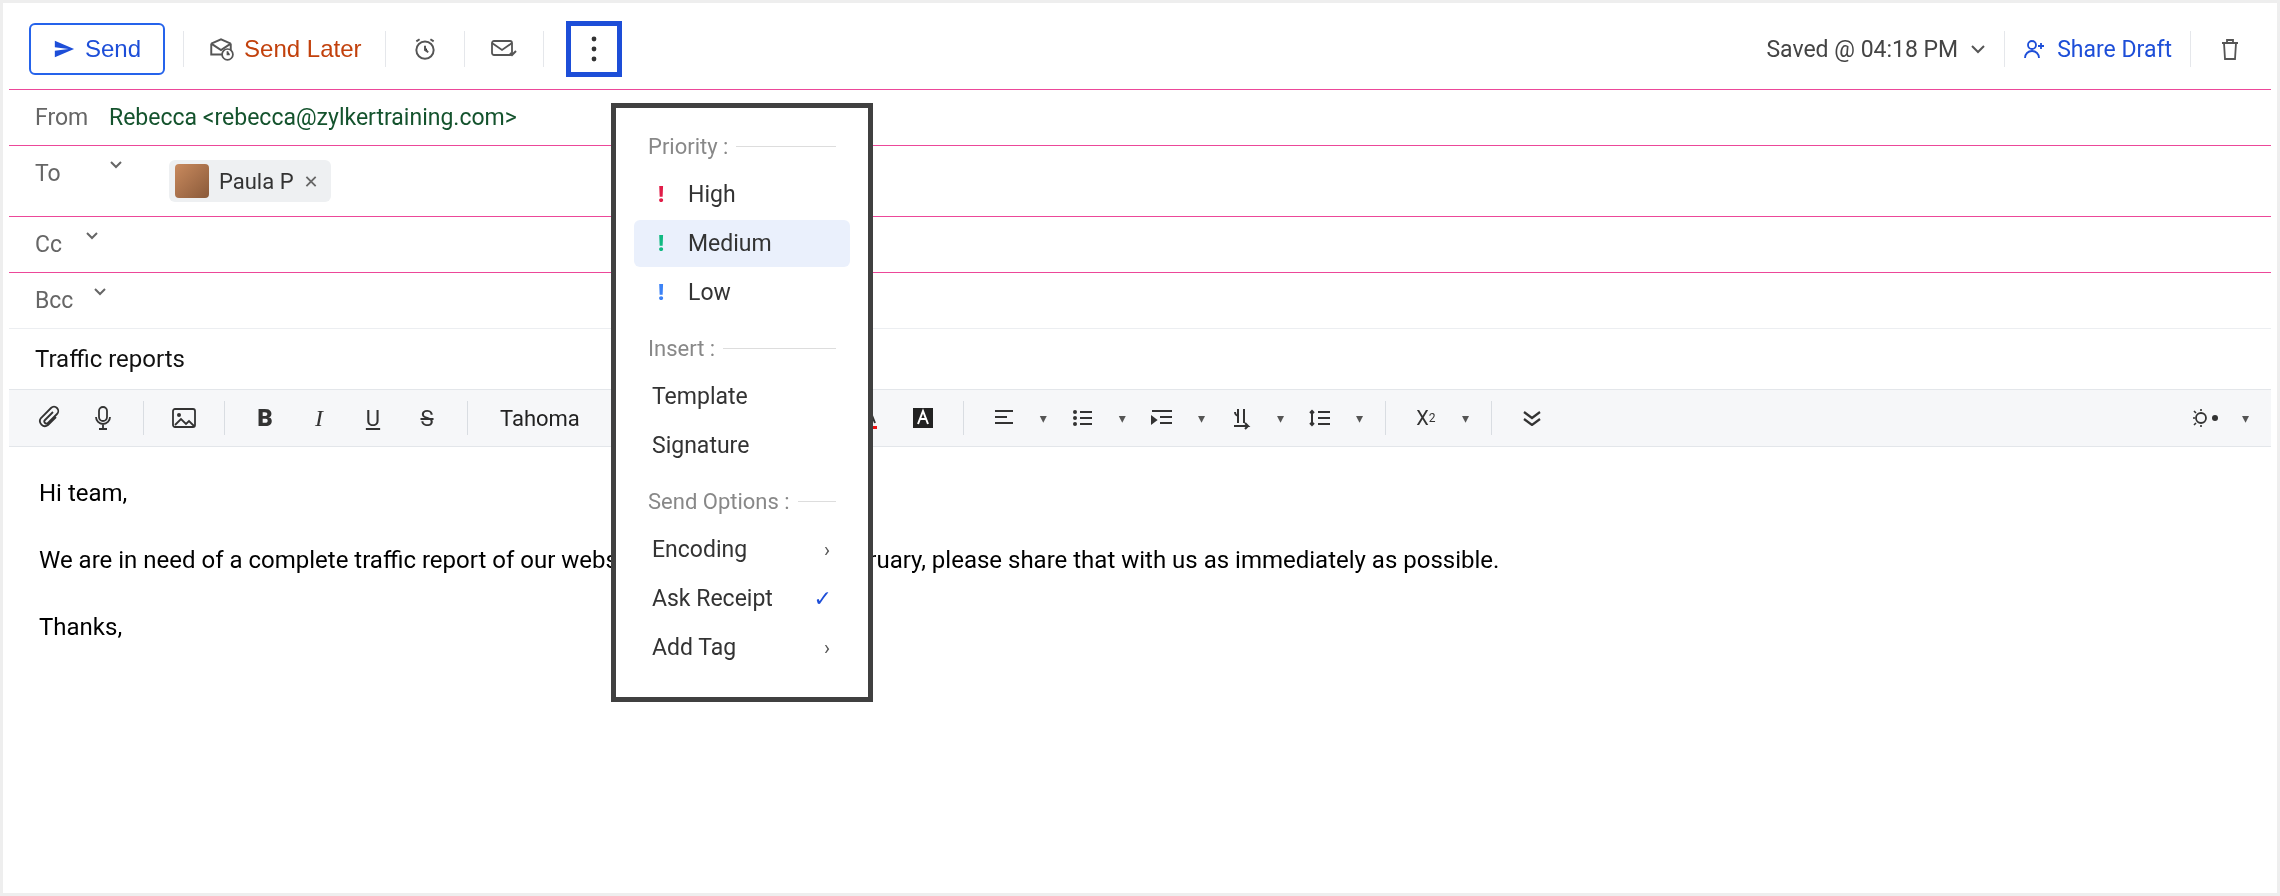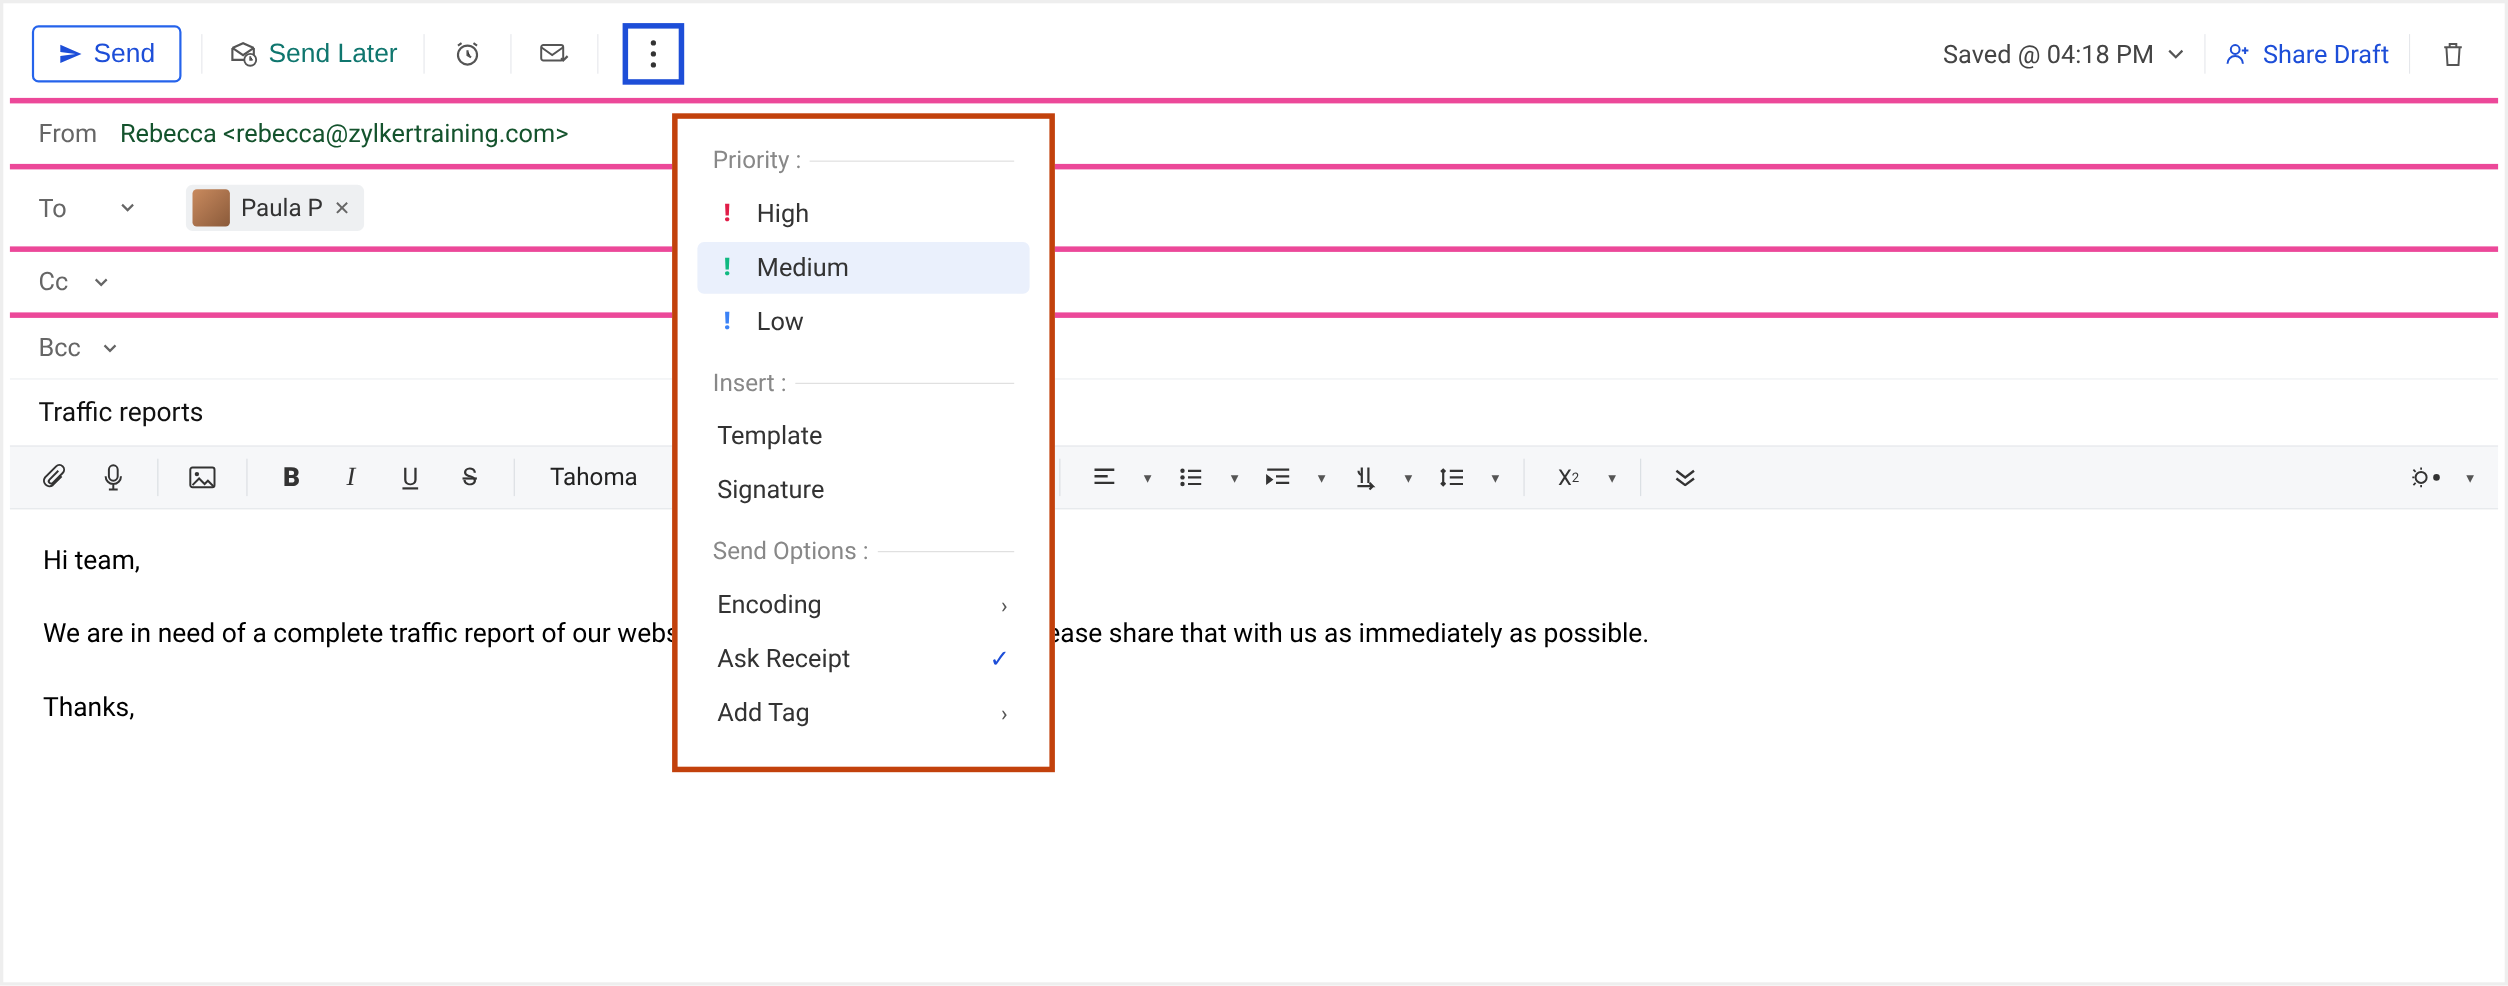--- a/index.html
+++ b/index.html
@@ -32,21 +32,21 @@
     border-radius: 6px;
     font-size: 24px;
     font-weight: 500;
     cursor: pointer;
   }
   .vr { width: 1px; height: 36px; background: #e5e7eb; margin: 0 10px; }
   .tb-btn {
     display: flex;
     align-items: center;
     gap: 10px;
-    color: #0f766e;
+    color: #c2410c;
     font-size: 24px;
     padding: 6px 6px;
     cursor: pointer;
     background: none;
     border: none;
   }
   .icon-btn { width: 42px; height: 42px; display:flex; align-items:center; justify-content:center; color:#555; cursor:pointer; }
   .more-box {
     border: 5px solid #1d4ed8;
     width: 56px; height: 56px;
@@ -55,22 +55,22 @@
     cursor: pointer;
   }
   .spacer { flex: 1; }
   .saved-txt { color: #444; font-size: 23px; display:flex; align-items:center; gap:12px; }
   .share-btn { color:#1d4ed8; display:flex; align-items:center; gap:10px; font-size:23px; cursor:pointer; }
   .trash-icon { color:#555; }
 
   
   .field {
     display: flex;
-    align-items: center;
-    border-top: 5px solid #ec4899;
+    align-items: flex-start;
+    border-top: 1px solid #ec4899;
     padding: 14px 26px;
     gap: 14px;
     font-size: 23px;
   }
   .field .label { color:#666; min-width: 60px; }
   .field .value { color:#14532d; }
   .chip {
     display:flex; align-items:center; gap:10px;
     background:#eef0f2;
     border-radius: 6px;
@@ -99,23 +99,23 @@
 
   
   .body-area { padding: 26px 30px; font-size:24px; color:#000; line-height: 1.7; }
   .body-area p { margin-bottom: 26px; }
 
   
   .dropdown {
     position:absolute;
     top: 100px;
     left: 608px;
-    width: 348px;
+    width: 262px;
     background:#fff;
-    border: 5px solid #c2410c;
+    border: 5px solid #404040;
     padding: 20px 10px 24px 10px;
     z-index: 50;
   }
   .dd-section { color:#888; font-size:22px; padding: 6px 22px 10px; display:flex; align-items:center; gap:8px;}
   .dd-section .hr { flex:1; height:1px; background:#ddd; }
   .dd-item { display:flex; align-items:center; gap:18px; padding: 10px 18px; font-size:23px; border-radius:6px; margin: 2px 8px; cursor:pointer; position:relative;}
   .dd-item.selected { background:#eaf0fc; }
   .pri-mark { width:18px; display:flex; justify-content:center; font-weight:900; font-size:22px;}
   .pri-high { color:#e11d48; }
   .pri-med { color:#10b981; }

